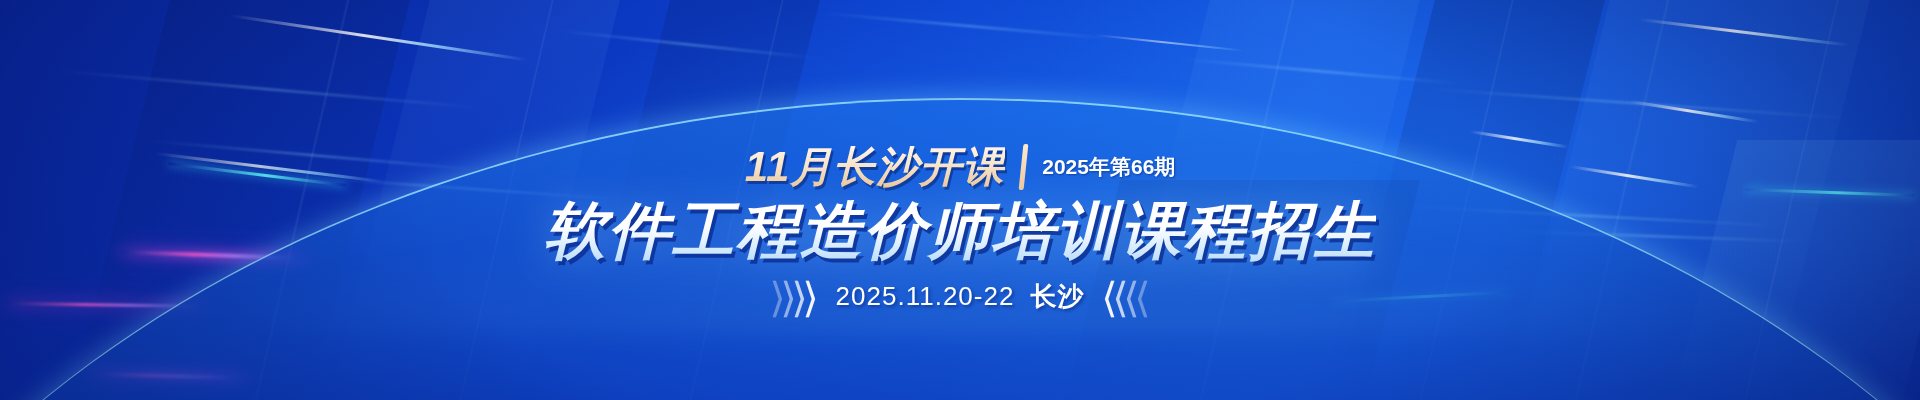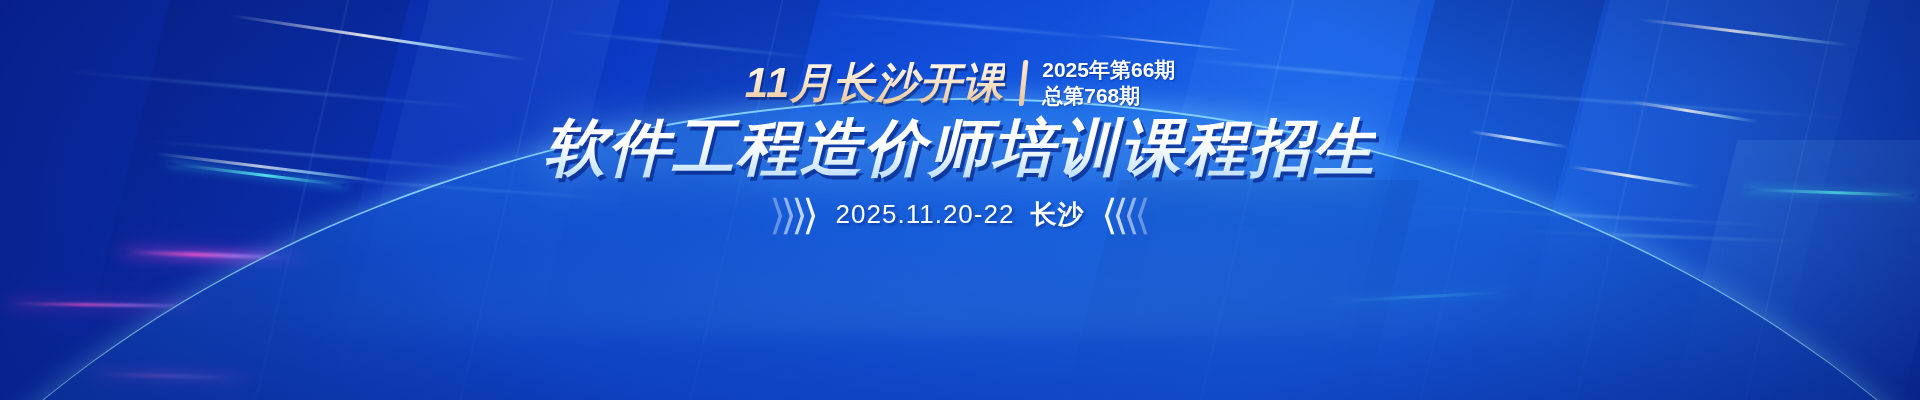--- a/index.html
+++ b/index.html
@@ -96,21 +96,21 @@
     pointer-events:none;
   }
 
   
   .content {
     position: absolute;
     inset: 0;
     display: flex;
     flex-direction: column;
     align-items: center;
-    justify-content: flex-start;
+    justify-content: center;
     padding-top: 58px;
     box-sizing: border-box;
   }
 
   .kicker-row {
     display: flex;
     align-items: center;
     gap: 14px;
   }
   .kicker {
@@ -263,21 +263,20 @@
   <div class="arc"></div>
   <div class="vignette"></div>
 
   <div class="content">
 
     <div class="kicker-row">
       <div class="kicker">11月长沙开课</div>
       <div class="kicker-bar"></div>
       <div class="issue">
         <div>2025年第66期</div>
-        <div>总第768期</div>
       </div>
     </div>
 
     <div class="headline">软件工程造价师培训课程招生</div>
 
     <div class="daterow">
       <div class="chevs left">
         <span>〉</span>
         <span>〉</span>
         <span>〉</span>

